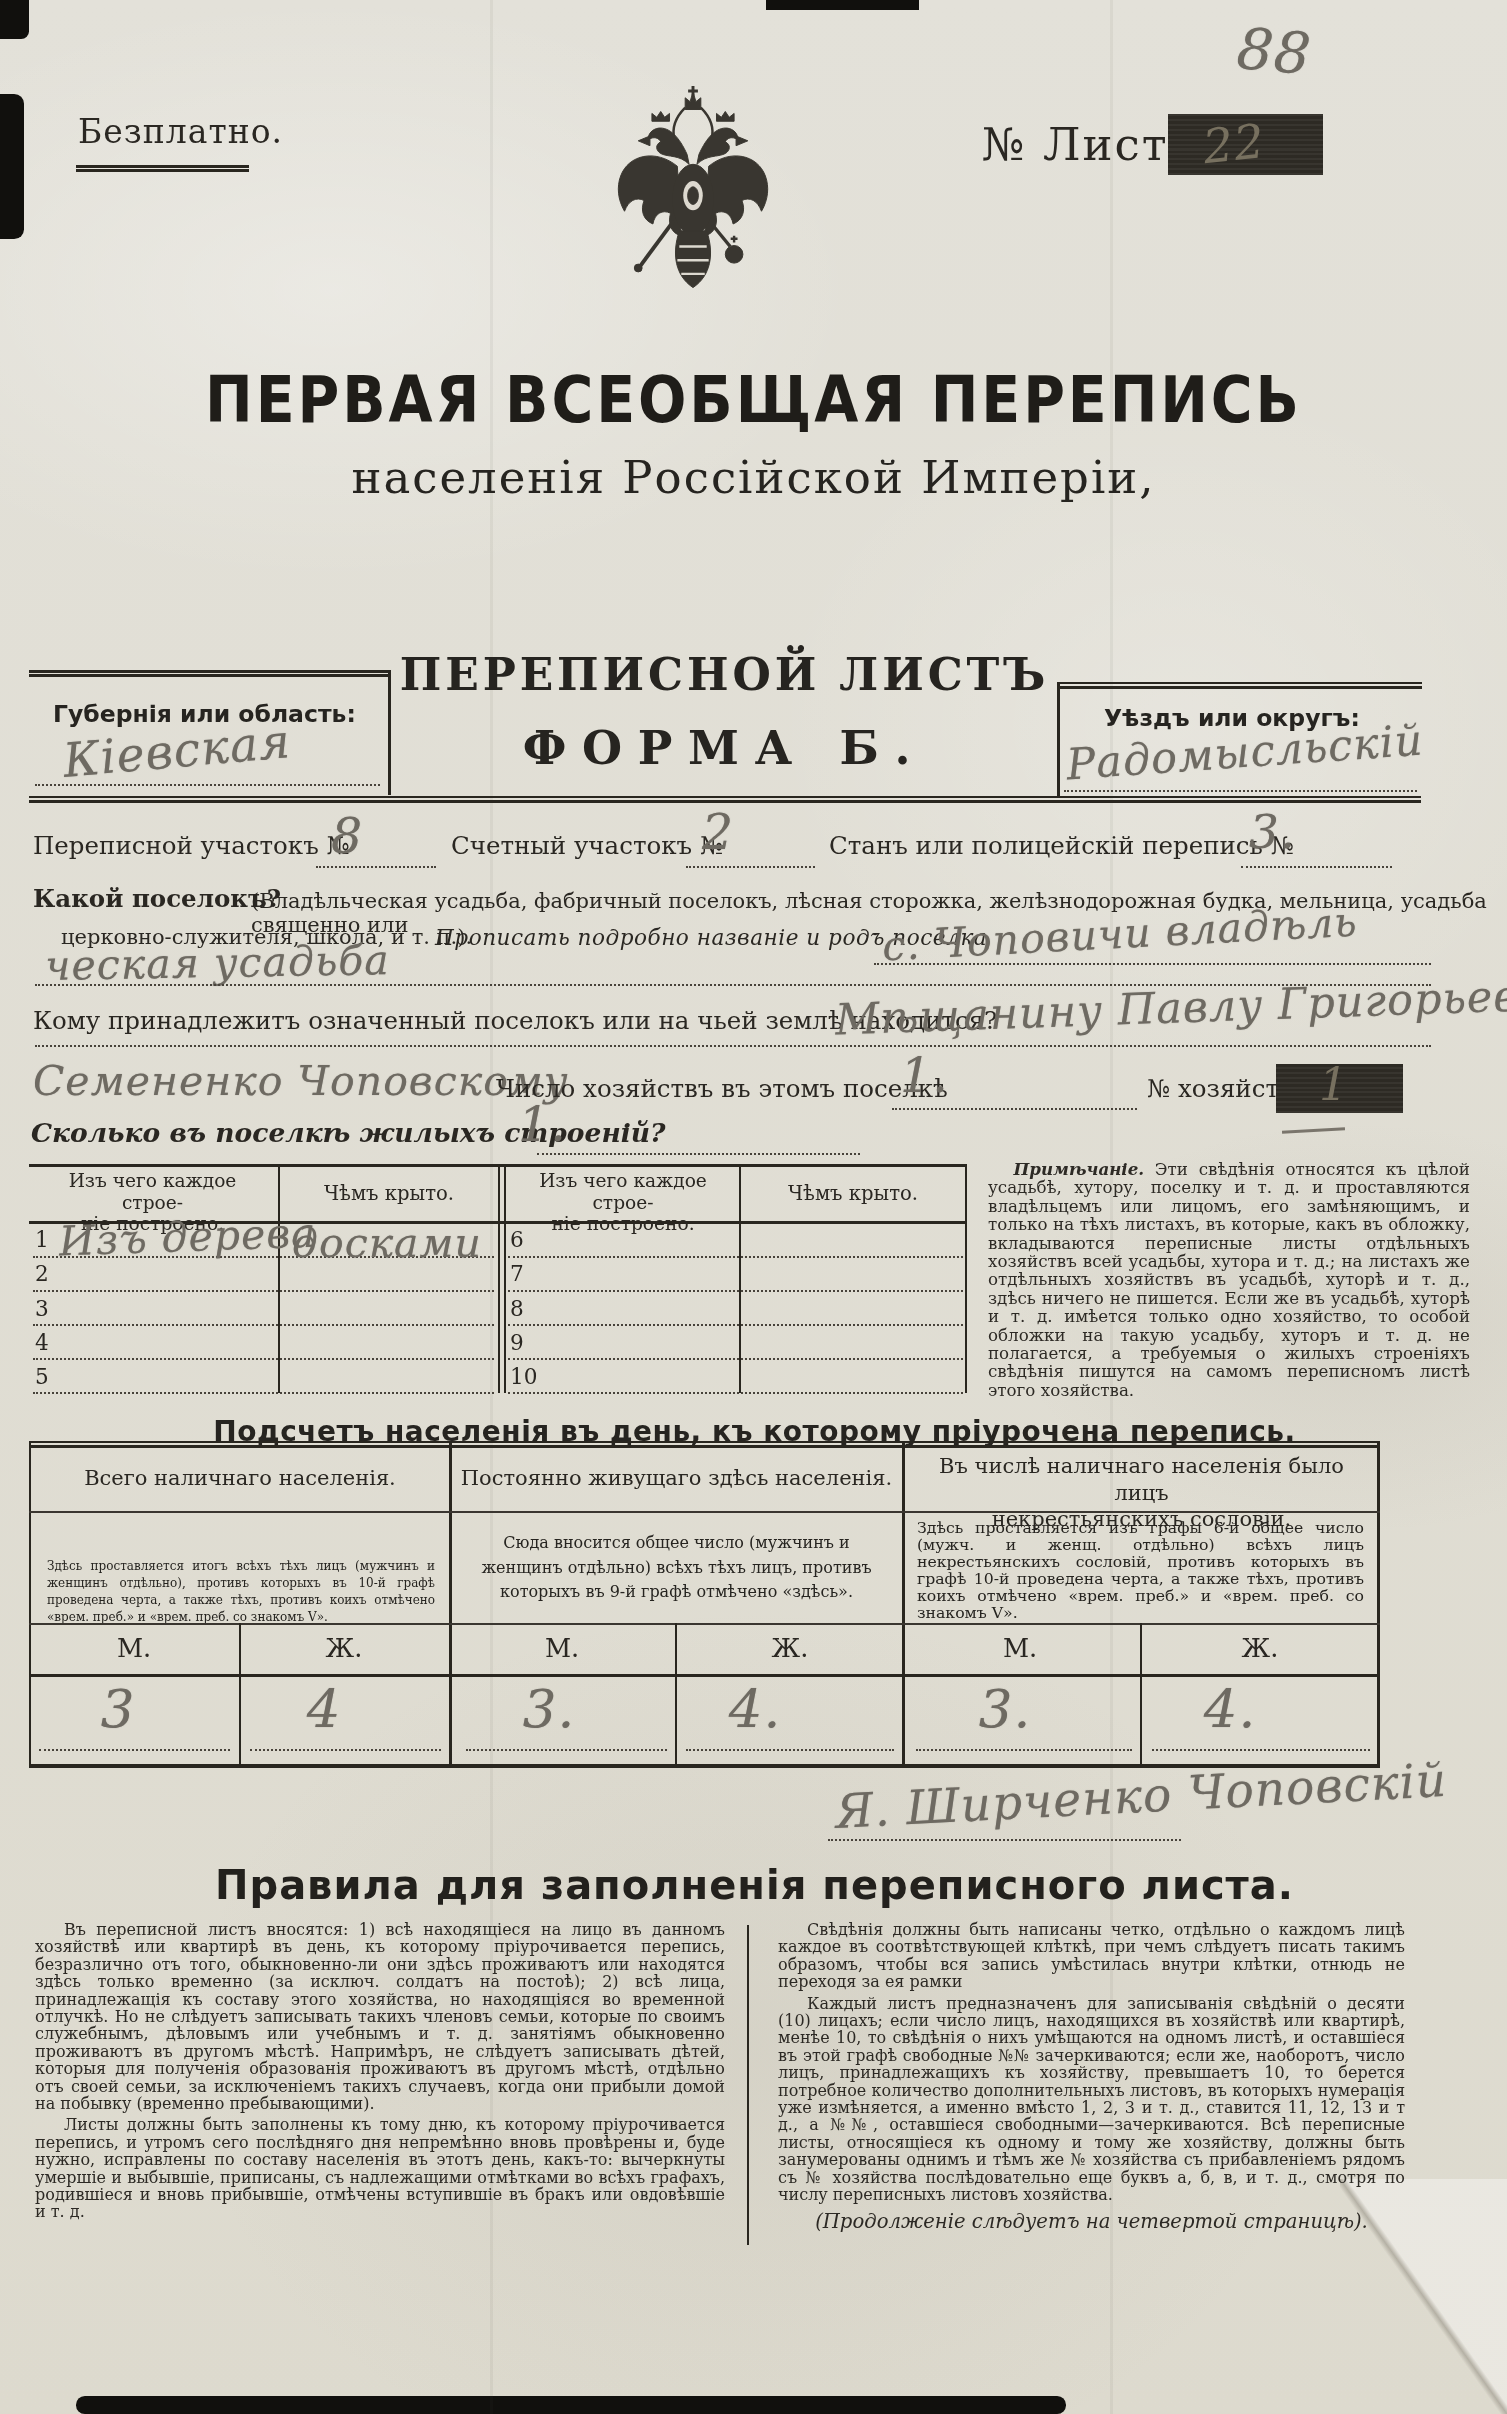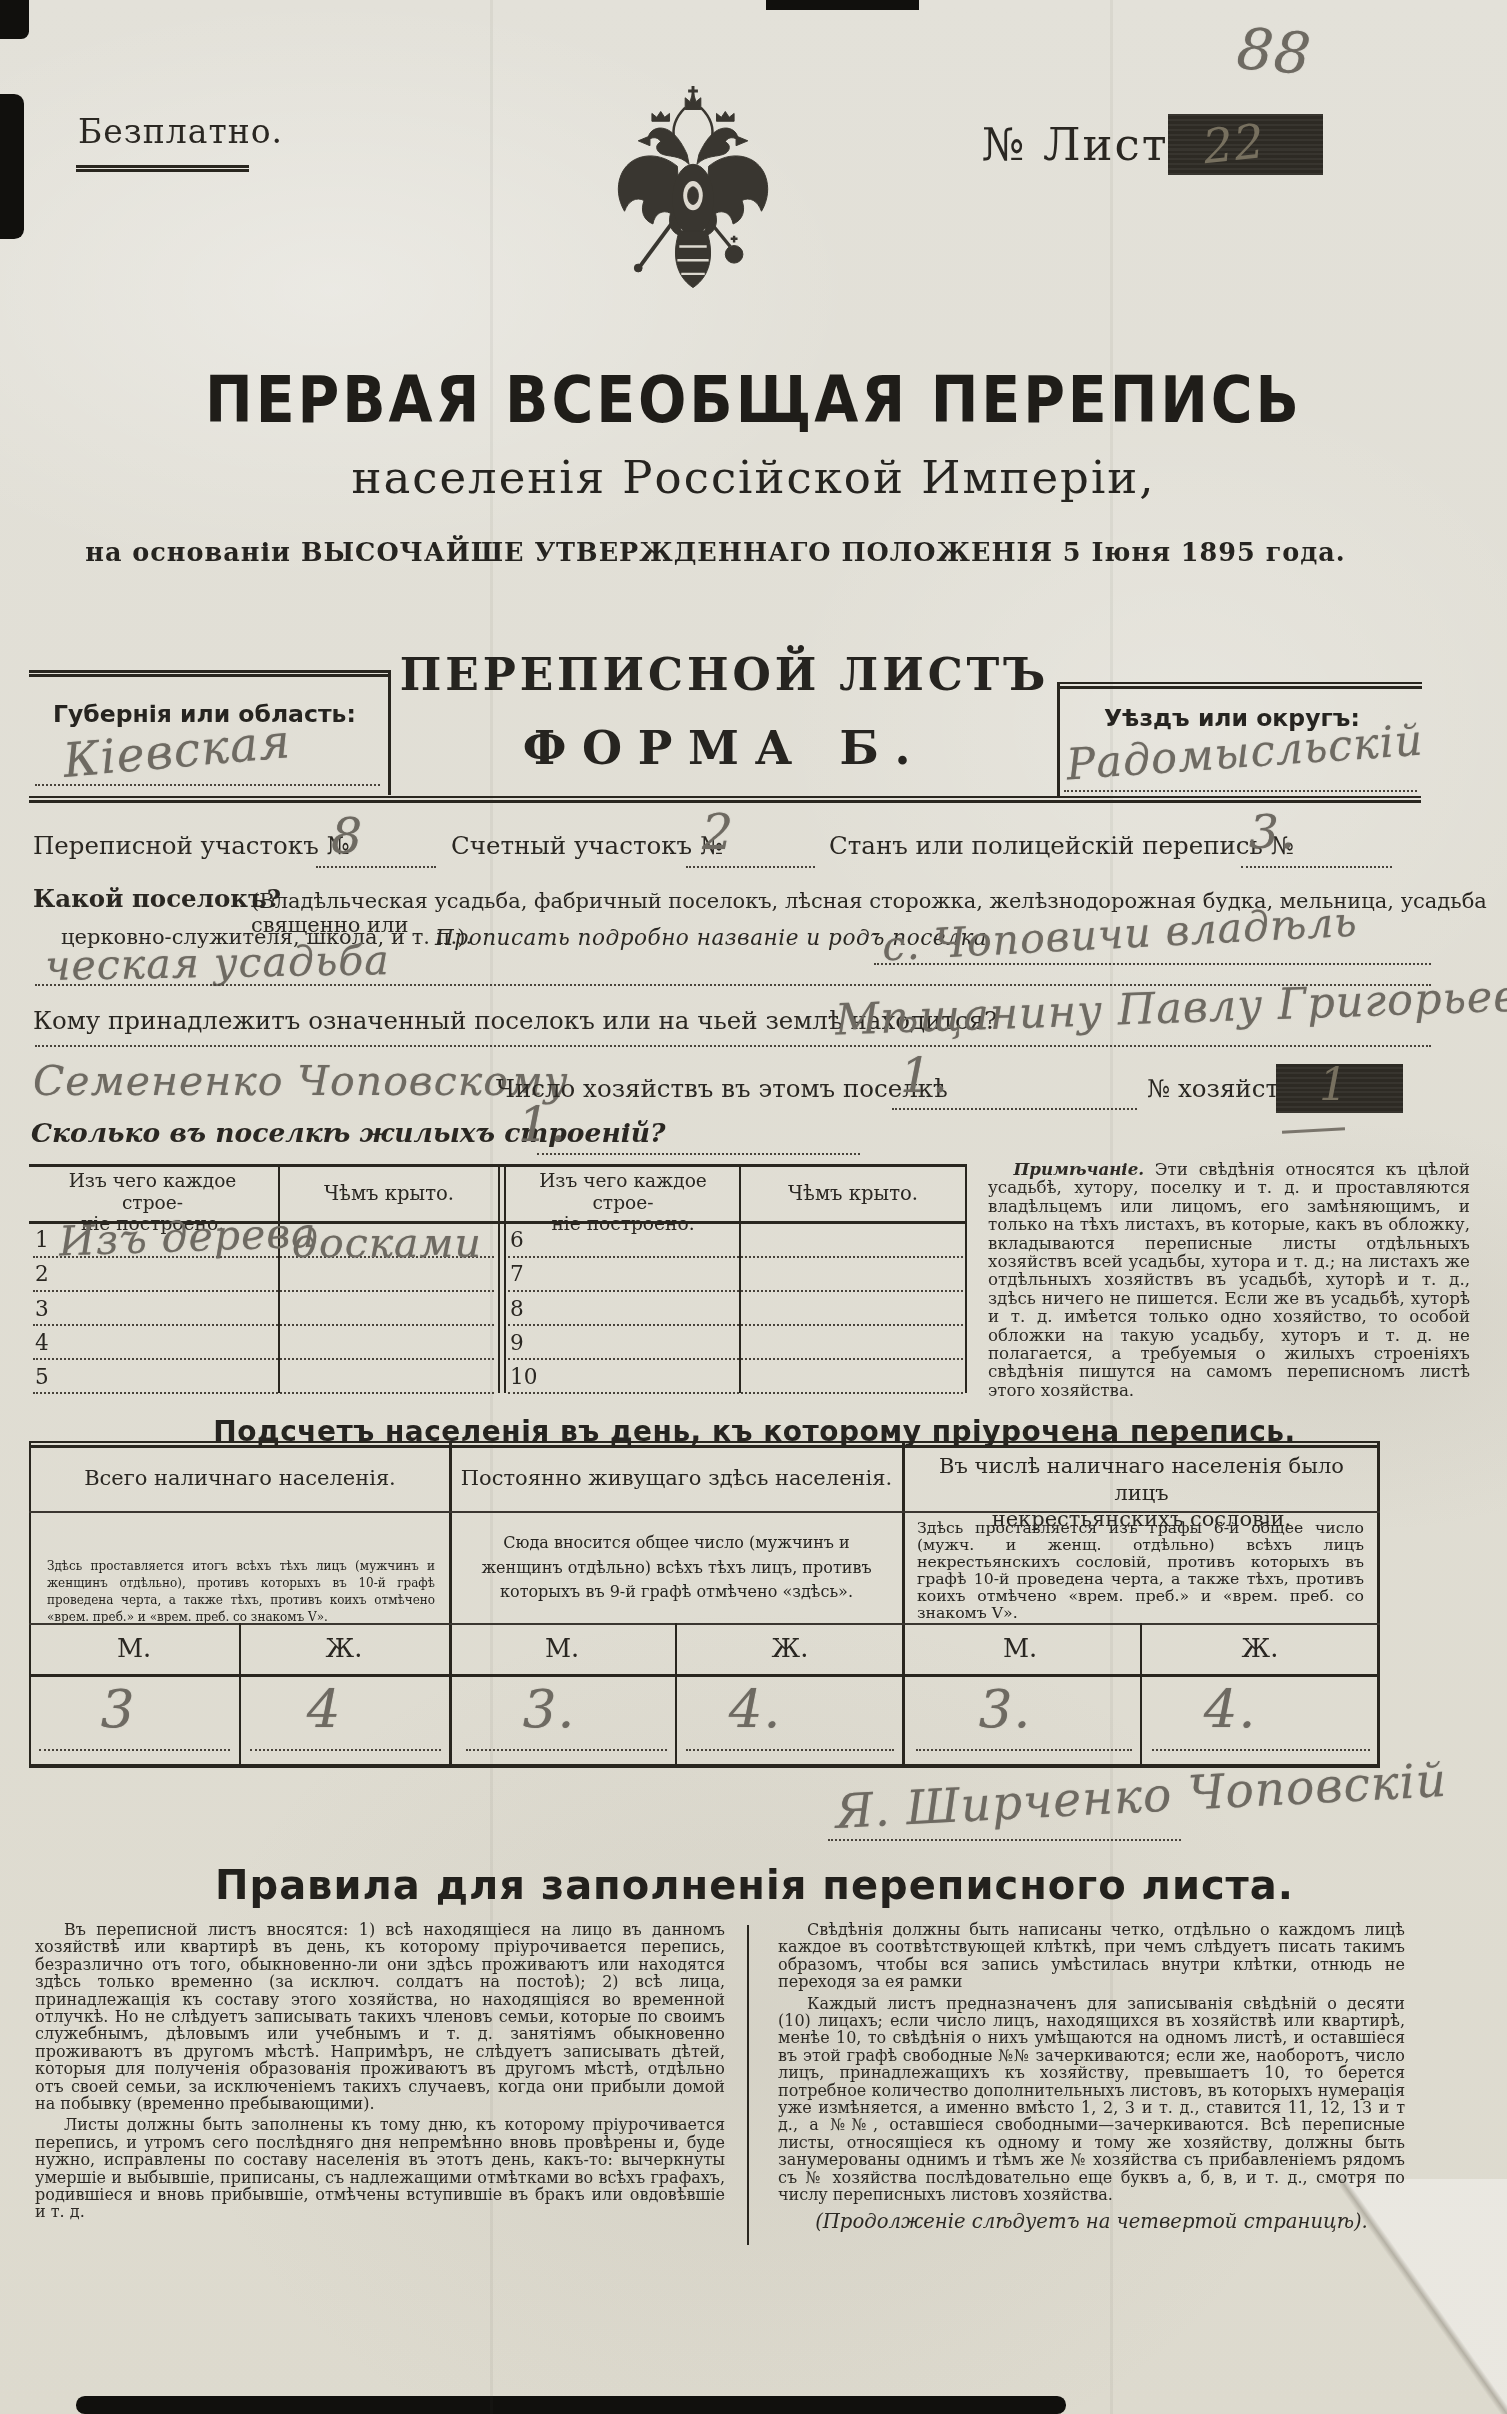--- a/index.html
+++ b/index.html
@@ -83,21 +83,20 @@
     </g>
   </svg>
 
   <div class="abs print" style="left:982px;top:118px;font-size:45px;letter-spacing:2px;">№ Листа</div>
   <div class="abs blackbox" style="left:1168px;top:114px;width:155px;height:61px;">
     <span class="hw" style="position:absolute;left:35px;top:2px;font-size:47px;transform:rotate(-6deg);">22</span>
   </div>
 
   <div class="abs sans bold center" style="left:0;top:367px;width:1507px;font-size:57px;letter-spacing:2.9px;transform:scaleY(1.12);color:#1f1d19;">ПЕРВАЯ ВСЕОБЩАЯ ПЕРЕПИСЬ</div>
   <div class="abs center" style="left:0;top:451px;width:1507px;font-size:45px;letter-spacing:2px;color:#262420;">населенія Россійской Имперіи,</div>
-  <div class="abs bold center" style="left:0;top:537px;width:1431px;font-size:25.5px;letter-spacing:1px;">на основаніи ВЫСОЧАЙШЕ УТВЕРЖДЕННАГО ПОЛОЖЕНІЯ 5 Іюня 1895 года.</div>
 
   <div class="abs rule2" style="left:29px;top:670px;width:361px;"></div>
   <div class="abs rule2" style="left:1057px;top:682px;width:365px;"></div>
   <div class="abs vline" style="left:388px;top:670px;height:125px;width:2.9px;"></div>
   <div class="abs vline" style="left:1057px;top:682px;height:114px;width:2.9px;"></div>
   <div class="abs rule2" style="left:29px;top:796px;width:1392px;"></div>
 
   <div class="abs sans bold" style="left:53px;top:700px;font-size:23.5px;">Губернія или область:</div>
   <div class="abs hw" style="left:63px;top:723px;font-size:47px;transform:rotate(-5deg);">Кіевская</div>
   <div class="abs dots" style="left:35px;top:784px;width:345px;"></div>

